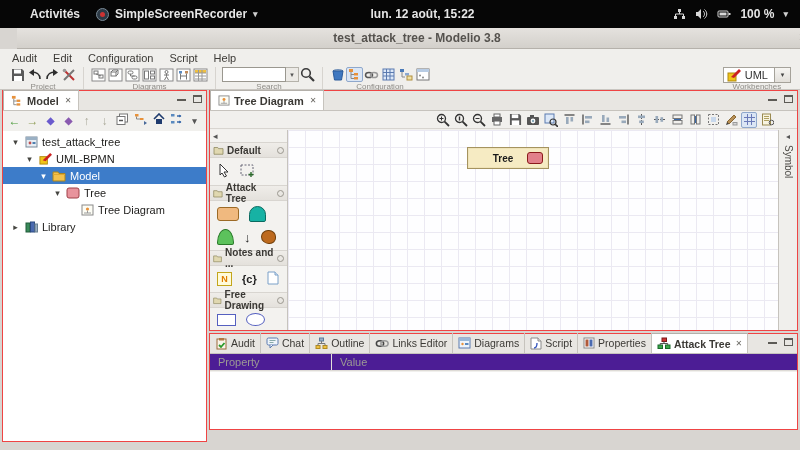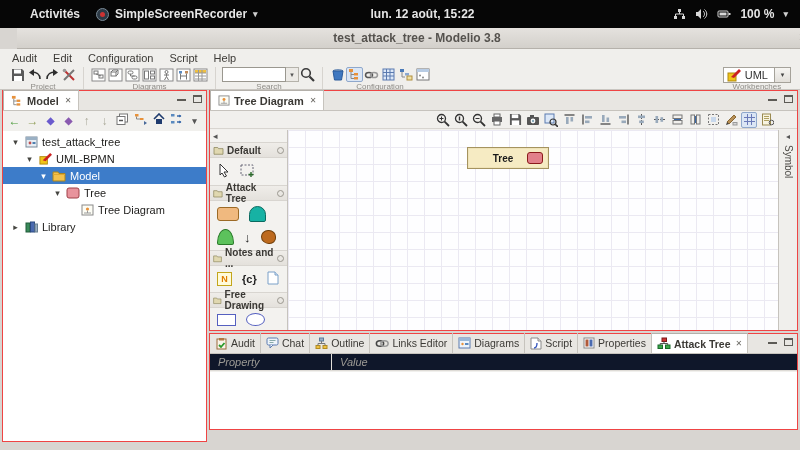--- a/index.html
+++ b/index.html
@@ -90,21 +90,21 @@
 
   .symbol-strip { width:19px; background:#f0efec; border-left:1px solid #c6c3bd; display:flex; flex-direction:column; align-items:center; padding-top:2px; }
   .symbol-arrow { font-size:8px; color:#555; }
   .symbol-label { writing-mode:vertical-rl; font-size:10px; color:#4a4844; margin-top:4px; }
 
   
   #bottom-panel { left:209px; top:333px; width:589px; height:97px; }
   .btab { display:flex; align-items:center; gap:3px; height:20px; padding:0 5px; border-right:1px solid #c6c3bd; font-size:10.5px; color:#3b3935; }
   .btab.active { background:#fff; font-weight:bold; border-top:1px solid #b4b0aa; }
   .bicon svg { display:block; }
-  .prop-header { height:17px; background:#0f172a; border-bottom:1px solid #dedbd6; display:flex; color:#9c9a94; font-size:11px;font-style:italic; }
+  .prop-header { height:17px; background:#4c1d95; border-bottom:1px solid #dedbd6; display:flex; color:#9c9a94; font-size:11px; }
   .prop-col1 { width:122px; padding-left:8px; border-right:1px solid #e2dfda; display:flex; align-items:center; }
   .prop-col2 { padding-left:8px; display:flex; align-items:center; }
   .prop-body { position:absolute; top:38px; left:0; right:0; bottom:0; background:#fff; }
 </style>
 </head>
 <body>
 
 <div class="sysbar">
   <div class="sys-left">
     <span>Activités</span>

